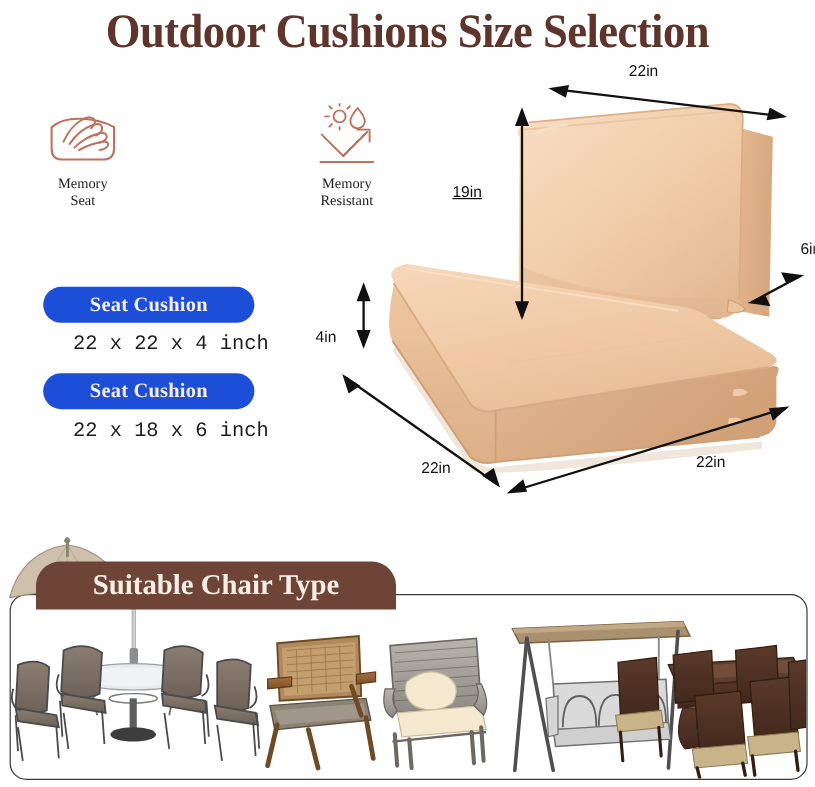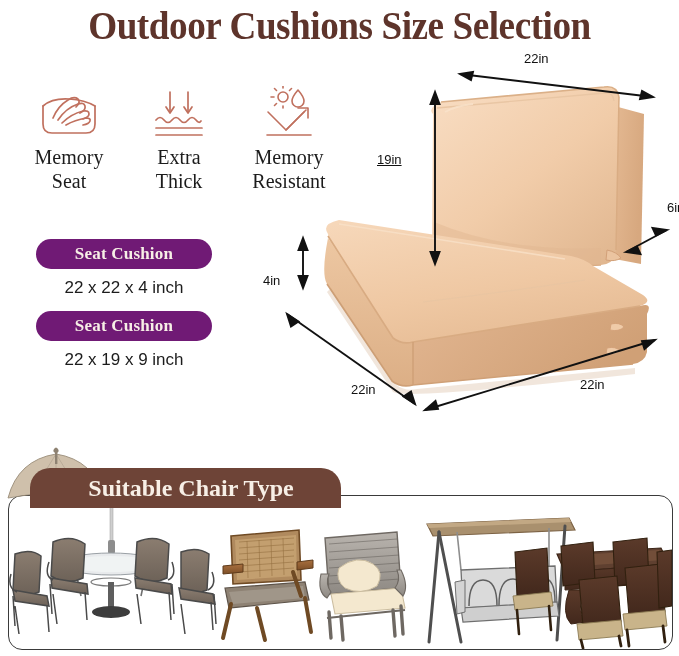--- a/index.html
+++ b/index.html
@@ -9,43 +9,43 @@
   
   .title{position:absolute;left:0;top:2px;width:679px;text-align:center;
          font-family:"Liberation Serif",serif;font-weight:bold;
          font-size:40px;letter-spacing:-0.5px;color:#5E342B;
          transform:scaleX(0.93);transform-origin:center top;white-space:nowrap;}
 
   
   .features{position:absolute;left:14px;top:84px;width:330px;height:110px;}
   .feat{position:absolute;top:0;width:110px;text-align:center;}
   .feat-ico{height:58px;display:flex;align-items:center;justify-content:center;}
-  .feat-lbl{font-family:"Liberation Serif",serif;font-size:20px;
+  .feat-lbl{font-family:"Liberation Serif",serif;font-size:12px;
             color:#1c1c1c;line-height:1.18;margin-top:4px;}
 
   
-  .pill{position:absolute;height:30px;border-radius:16px;background:#701a75;
+  .pill{position:absolute;height:30px;border-radius:16px;background:#1d4ed8;
         display:flex;align-items:center;justify-content:center;
         font-family:"Liberation Serif",serif;font-weight:bold;font-size:17px;
         color:#F7EFE6;letter-spacing:0.2px;}
-  .dims{position:absolute;font-family:Liberation Sans, sans-serif;font-size:17px;
-        color:#1c1c1c;text-align:center;width:200px;}
+  .dims{position:absolute;font-family:Liberation Mono, monospace;font-size:17px;
+        color:#1c1c1c;text-align:right;width:200px;}
 
   
   .diagram{position:absolute;left:255px;top:52px;width:424px;height:385px;}
   .diagram svg{position:absolute;left:0;top:0;}
   .dimtxt{position:absolute;font-family:"Liberation Sans",sans-serif;
           font-size:13px;color:#111;white-space:nowrap;}
 
   
   .banner{position:absolute;left:30px;top:468px;width:300px;height:40px;
           background:#6E4437;border-radius:20px 20px 0 0;
           display:flex;align-items:center;justify-content:center;z-index:4;
           font-family:"Liberation Serif",serif;font-weight:bold;font-size:24px;
-          color:#F7EFE6;padding-left:11px;}
+          color:#F7EFE6;}
   .panel{position:absolute;left:8px;top:495px;width:663px;height:153px;
          border:1.3px solid #3a3a3a;border-radius:14px;background:#fff;z-index:2;
          overflow:hidden;}
   .umbrella{position:absolute;left:0px;top:446px;width:140px;height:56px;z-index:3;}
   .chairs{position:absolute;left:0;top:0;width:663px;height:153px;}
 </style>
 </head>
 <body>
 
 <div class="title">Outdoor Cushions Size Selection</div>
@@ -64,39 +64,20 @@
           <path d="M28 39 Q37 34 48 32 Q53 32 52 35 Q51 38 45 39"></path>
         </g>
       </svg>
     </div>
     <div class="feat-lbl">
       <span>Memory</span><br>
       <span>Seat</span>
     </div>
   </div>
 
-  <div class="feat" style="left:110px;">
-    <div class="feat-ico">
-      <svg width="58" height="54" viewBox="0 0 58 54">
-        <g fill="none" stroke="#C0705E" stroke-width="1.7" stroke-linecap="round" stroke-linejoin="round">
-          <path d="M20 6 L20 26"></path>
-            <path d="M16 21 L20 27 L24 21"></path>
-          <path d="M38 6 L38 26"></path>
-            <path d="M34 21 L38 27 L42 21"></path>
-          <path d="M6 34 q4 -5 8 0 q4 5 8 0 q4 -5 8 0 q4 5 8 0 q4 -5 8 0 q3 4 5 1"></path>
-          <path d="M6 42 L52 42"></path>
-          <path d="M6 49 L52 49"></path>
-        </g>
-      </svg>
-    </div>
-    <div class="feat-lbl">
-      <span>Extra</span><br>
-      <span>Thick</span>
-    </div>
-  </div>
 
   <div class="feat" style="left:220px;">
     <div class="feat-ico">
       <svg width="62" height="54" viewBox="0 0 62 54">
         <g fill="none" stroke="#C0705E" stroke-width="1.6" stroke-linecap="round" stroke-linejoin="round">
           <circle cx="25" cy="11" r="5"></circle>
           <path d="M25 2 L25 -0.5"></path>
             <path d="M16 11 L13 11"></path>
             <path d="M25 20 L25 22"></path>
           <path d="M18.5 4.5 L16.5 2.5"></path>
@@ -114,21 +95,21 @@
       <span>Memory</span><br>
       <span>Resistant</span>
     </div>
   </div>
 </div>
 
 <div class="pill" style="left:36px;top:239px;width:176px;">Seat Cushion</div>
 <div class="dims" style="left:24px;top:278px;">22 x 22 x 4 inch</div>
 
 <div class="pill" style="left:36px;top:311px;width:176px;">Seat Cushion</div>
-<div class="dims" style="left:24px;top:350px;">22 x 19 x 9 inch</div>
+<div class="dims" style="left:24px;top:350px;">22 x 18 x 6 inch</div>
 
 <div class="diagram">
   <svg width="424" height="385" viewBox="0 0 424 385">
     <defs>
       <linearGradient id="gBackFace" x1="0" y1="0" x2="0.25" y2="1">
         <stop offset="0%" stop-color="#F7D9BC"></stop>
         <stop offset="55%" stop-color="#F0C9A5"></stop>
         <stop offset="100%" stop-color="#E3B territory"></stop>
       </linearGradient>
       <linearGradient id="gBack" x1="0.1" y1="0" x2="0.9" y2="1">

